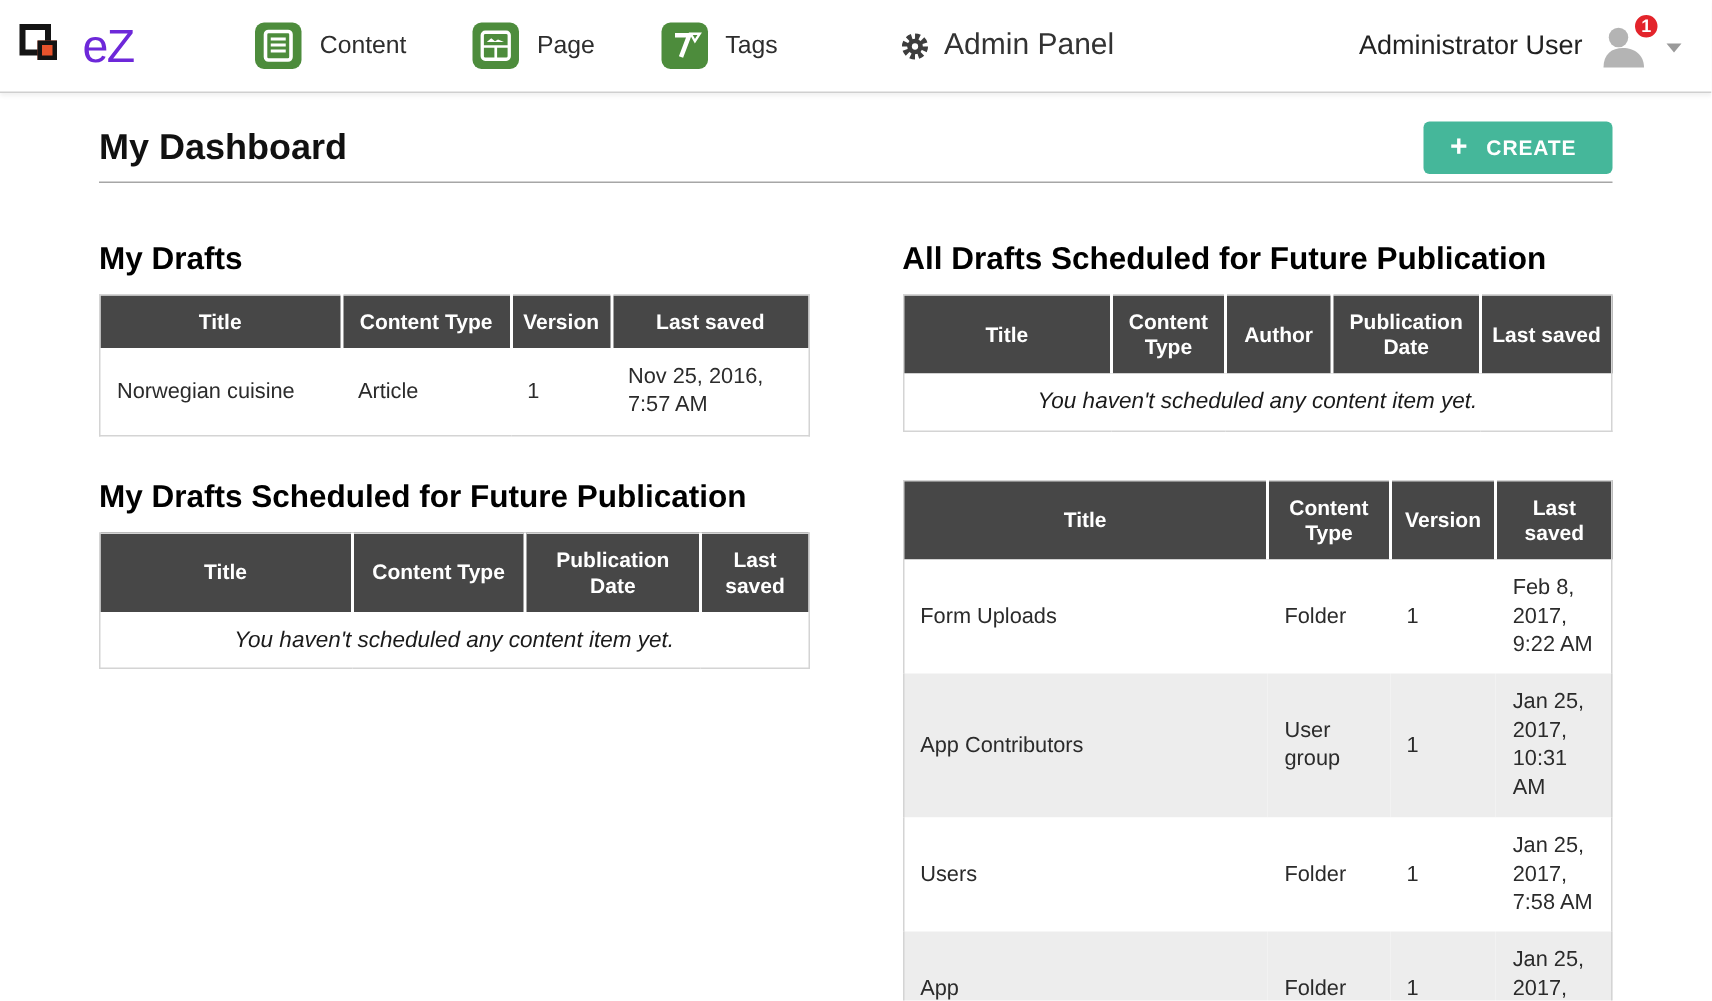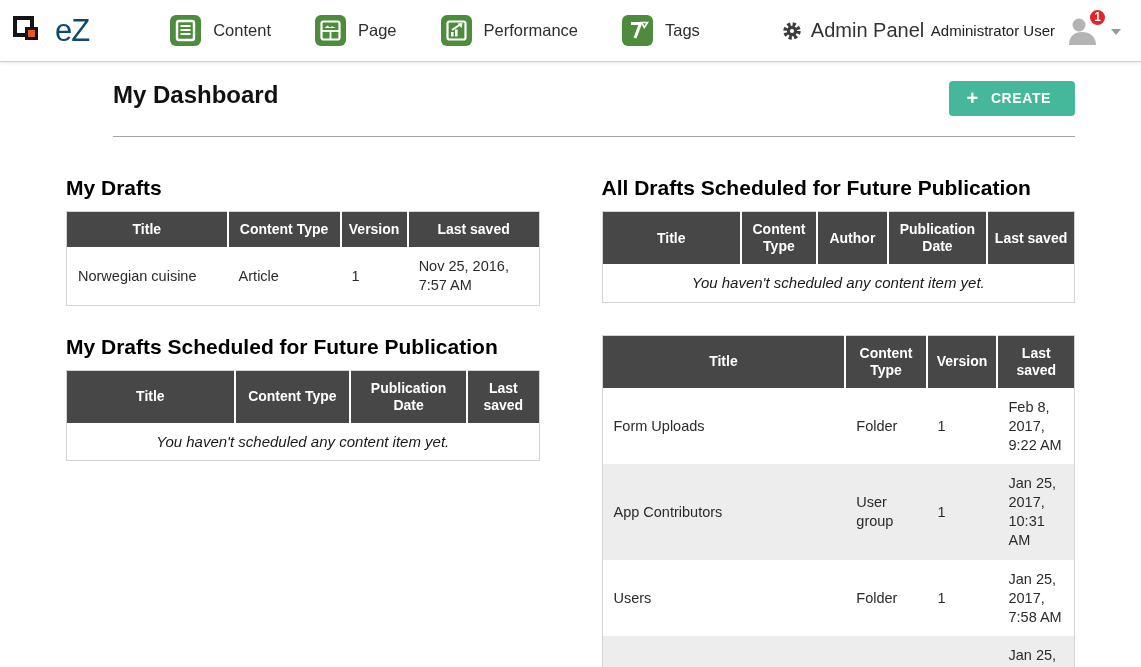--- a/index.html
+++ b/index.html
@@ -21,37 +21,37 @@
     border-bottom: 1px solid #cfcfcf;
     box-shadow: 0 2px 3px rgba(0,0,0,0.06);
     padding: 0 12px 0 10px;
     position: relative;
     z-index: 5;
   }
   .logo { display: flex; align-items: center; cursor: pointer; }
   .logo-mark { position: relative; width: 40px; height: 42px; display: inline-block; }
   .logo-sq1 { position: absolute; left: 3px; top: 6px; width: 21px; height: 21px; border: 4px solid #141414; background: transparent; }
   .logo-sq2 { position: absolute; left: 15px; top: 17px; width: 13px; height: 13px; background: #e8532c; border: 3px solid #141414; }
-  .logo-text { font-size: 31px; color: #0c4a6e; margin-left: 5px; letter-spacing: -1px; }
+  .logo-text { font-size: 31px; color: #6d28d9; margin-left: 5px; letter-spacing: -1px; }
 
   .mainnav { display: flex; align-items: center; margin-left: 42px; gap: 44px; padding-left: 39px; }
   .nav-item { display: flex; align-items: center; gap: 12px; cursor: pointer; text-decoration: none; }
   .tile {
     width: 31px; height: 31px;
     background: #4d8c3c;
     border-radius: 6px;
     display: inline-flex; align-items: center; justify-content: center;
   }
   .nav-label { font-size: 16.5px; color: #2d2d2d; }
 
   .admin-panel { display: flex; align-items: center; gap: 9px; margin-left: 82px; cursor: pointer; }
   .admin-panel-label { font-size: 20px; color: #333; }
 
   .user-area { margin-left: auto; display: flex; align-items: center; gap: 10px; margin-right: 8px; cursor: pointer; }
-  .user-name { font-size: 15px; color: #222; }
+  .user-name { font-size: 18px; color: #222; }
   .avatar-wrap { position: relative; width: 36px; height: 32px; }
   .badge {
     position: absolute; top: -7px; right: -6px;
     min-width: 19px; height: 19px;
     background: #e3242b;
     border: 2px solid #ffffff;
     border-radius: 50%;
     color: #fff; font-size: 12px; font-weight: bold;
     display: flex; align-items: center; justify-content: center;
     line-height: 1;
@@ -63,24 +63,23 @@
     border-top: 6px solid #9a9a9a;
     margin-top: 2px;
   }
 
   
   main { padding: 0 66px; }
   .page-head {
     margin-top: 19px;
     display: flex;
     justify-content: space-between;
-    align-items: flex-start;
+    align-items: center;
     border-bottom: 1px solid #a6a6a6;
-    padding-bottom: 20px;
-    margin-left: 47px;
+    padding-bottom: 5px;
   }
   .page-title { margin: 0; font-size: 24px; font-weight: bold; color: #111; }
   .create-btn {
     background: #45b79a;
     border: none;
     border-radius: 4px;
     color: #fff;
     font-family: "Liberation Sans", sans-serif;
     font-size: 14px; font-weight: bold;
     letter-spacing: 0.6px;
@@ -192,32 +191,20 @@
           <path d="M9.5 13 l3 -2.5 2.5 2 2 -1.2 4 1.7 z" fill="#fff"></path>
           <line x1="7" y1="16" x2="24" y2="16" stroke="#fff" stroke-width="1.8"></line>
           <line x1="15.5" y1="16" x2="15.5" y2="24" stroke="#fff" stroke-width="1.8"></line>
         </svg>
       </span>
       <span class="nav-label" data-interactable="false">Page</span>
     </a>
     <a class="nav-item" data-interactable="true">
       <span class="tile" data-interactable="false">
         <svg width="31" height="31" viewBox="0 0 31 31">
-          <rect x="6.5" y="6.5" width="18" height="18" rx="2" fill="none" stroke="#fff" stroke-width="2.2"></rect>
-          <rect x="10" y="17" width="2.6" height="4.5" fill="#fff"></rect>
-          <rect x="14" y="14.5" width="2.6" height="7" fill="#fff"></rect>
-          <path d="M11 15 l7.5 -5" stroke="#fff" stroke-width="2"></path>
-          <path d="M16.5 8.5 l5 -0.5 -0.8 5 z" fill="#fff"></path>
-        </svg>
-      </span>
-      <span class="nav-label" data-interactable="false">Performance</span>
-    </a>
-    <a class="nav-item" data-interactable="true">
-      <span class="tile" data-interactable="false">
-        <svg width="31" height="31" viewBox="0 0 31 31">
           <path d="M9 8.5 h9.5 l-5.5 14.5" fill="none" stroke="#fff" stroke-width="3"></path>
           <path d="M19.5 7.5 h6 l-3.2 5 z" fill="none" stroke="#fff" stroke-width="1.6"></path>
         </svg>
       </span>
       <span class="nav-label" data-interactable="false">Tags</span>
     </a>
   </nav>
 
   <a class="admin-panel" data-interactable="true">
     <span data-interactable="false" style="display:inline-flex;">

